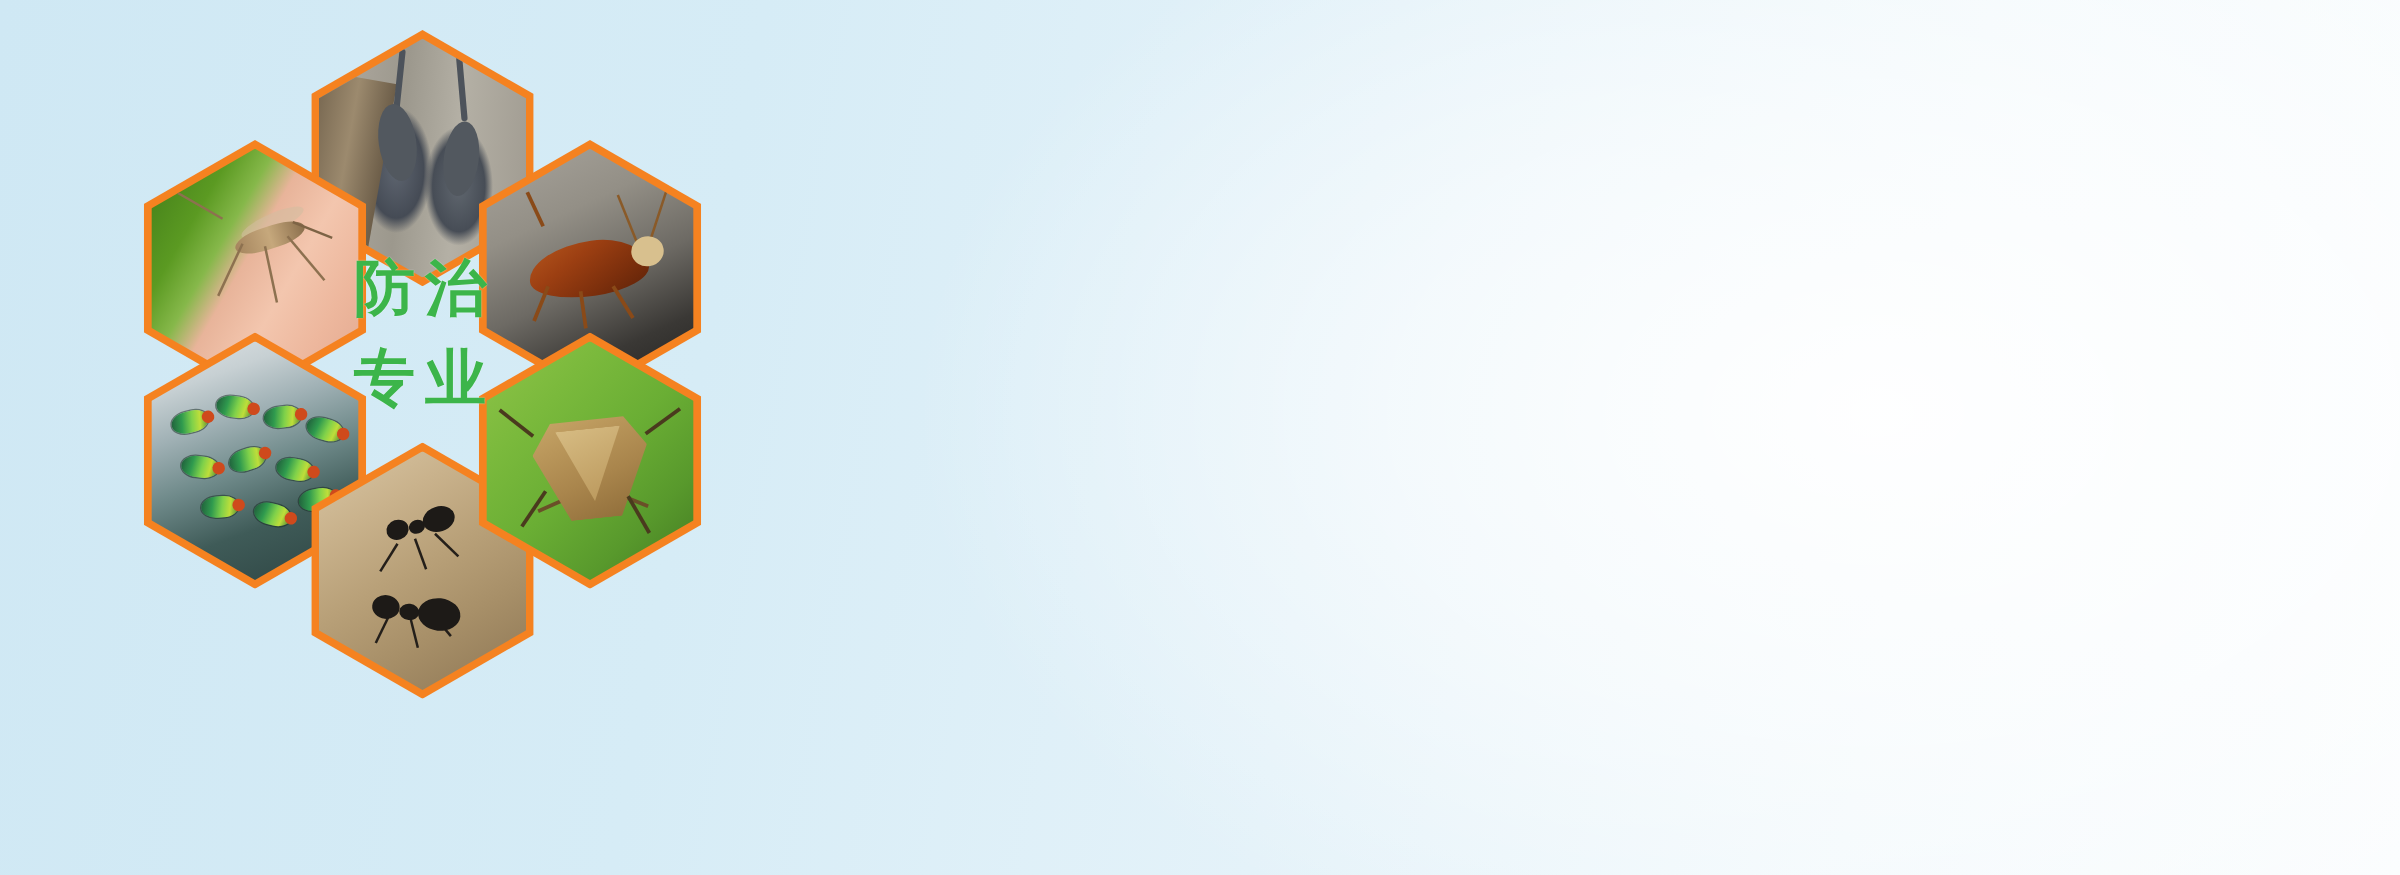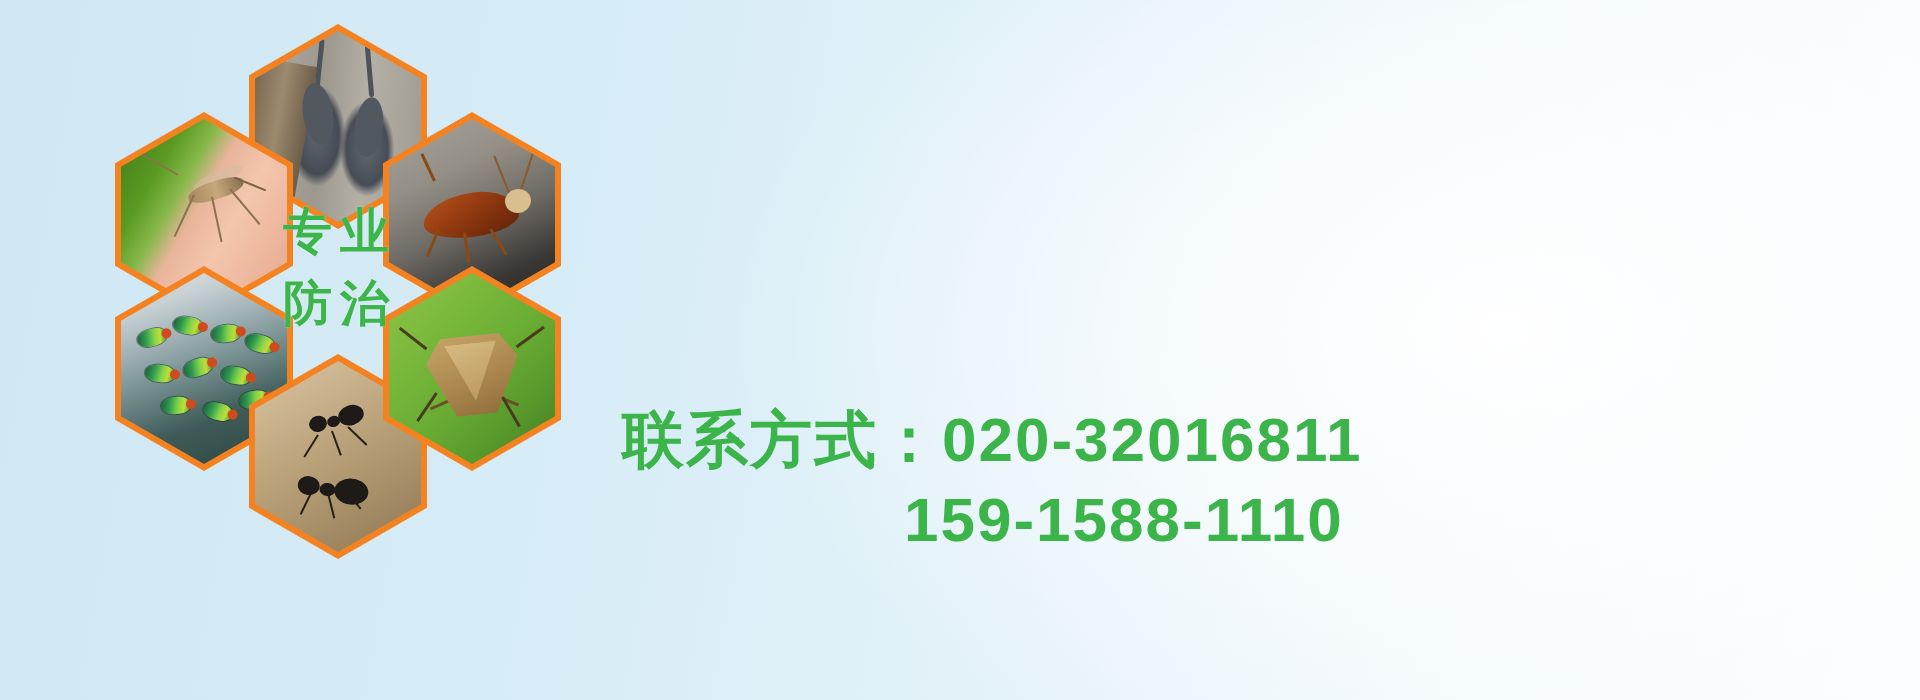--- a/index.html
+++ b/index.html
@@ -380,24 +380,20 @@
             <div class="leg s4"></div>
           <div class="shield"></div>
           <div class="scut"></div>
           <div class="leg s1"></div>
             <div class="leg s2"></div>
         </div>
       </div>
     </div>
 
     <div id="slogan">
+      <span class="l">防治</span>
       <span class="l">专业</span>
-      <span class="l">防治</span>
     </div>
   </div>
 
 
-  <div id="contact">
-    <span class="phone-line-1">联系方式：020-32016811</span>
-    <span class="phone-line-2">159-1588-1110</span>
-  </div>
 
 </div>
 
 </body></html>

